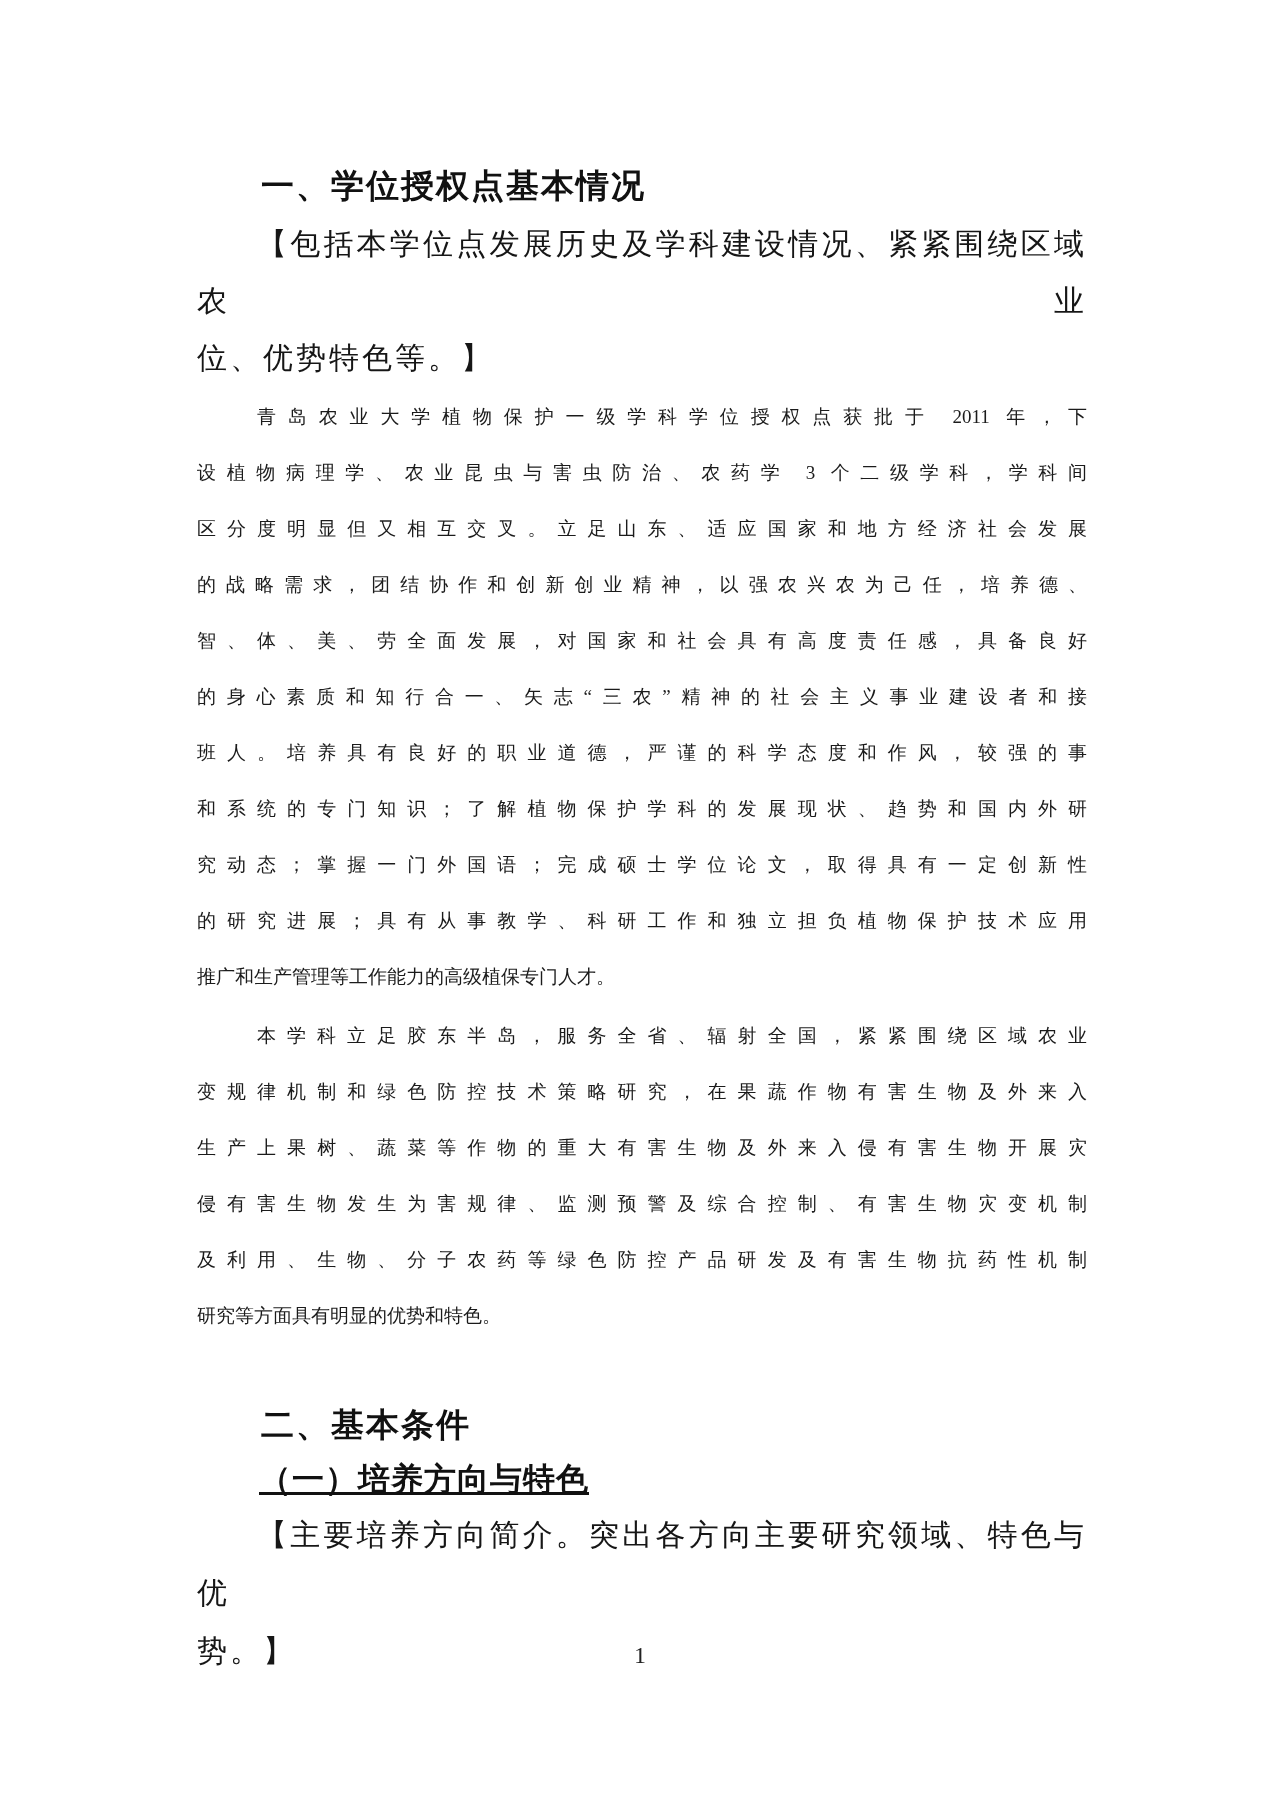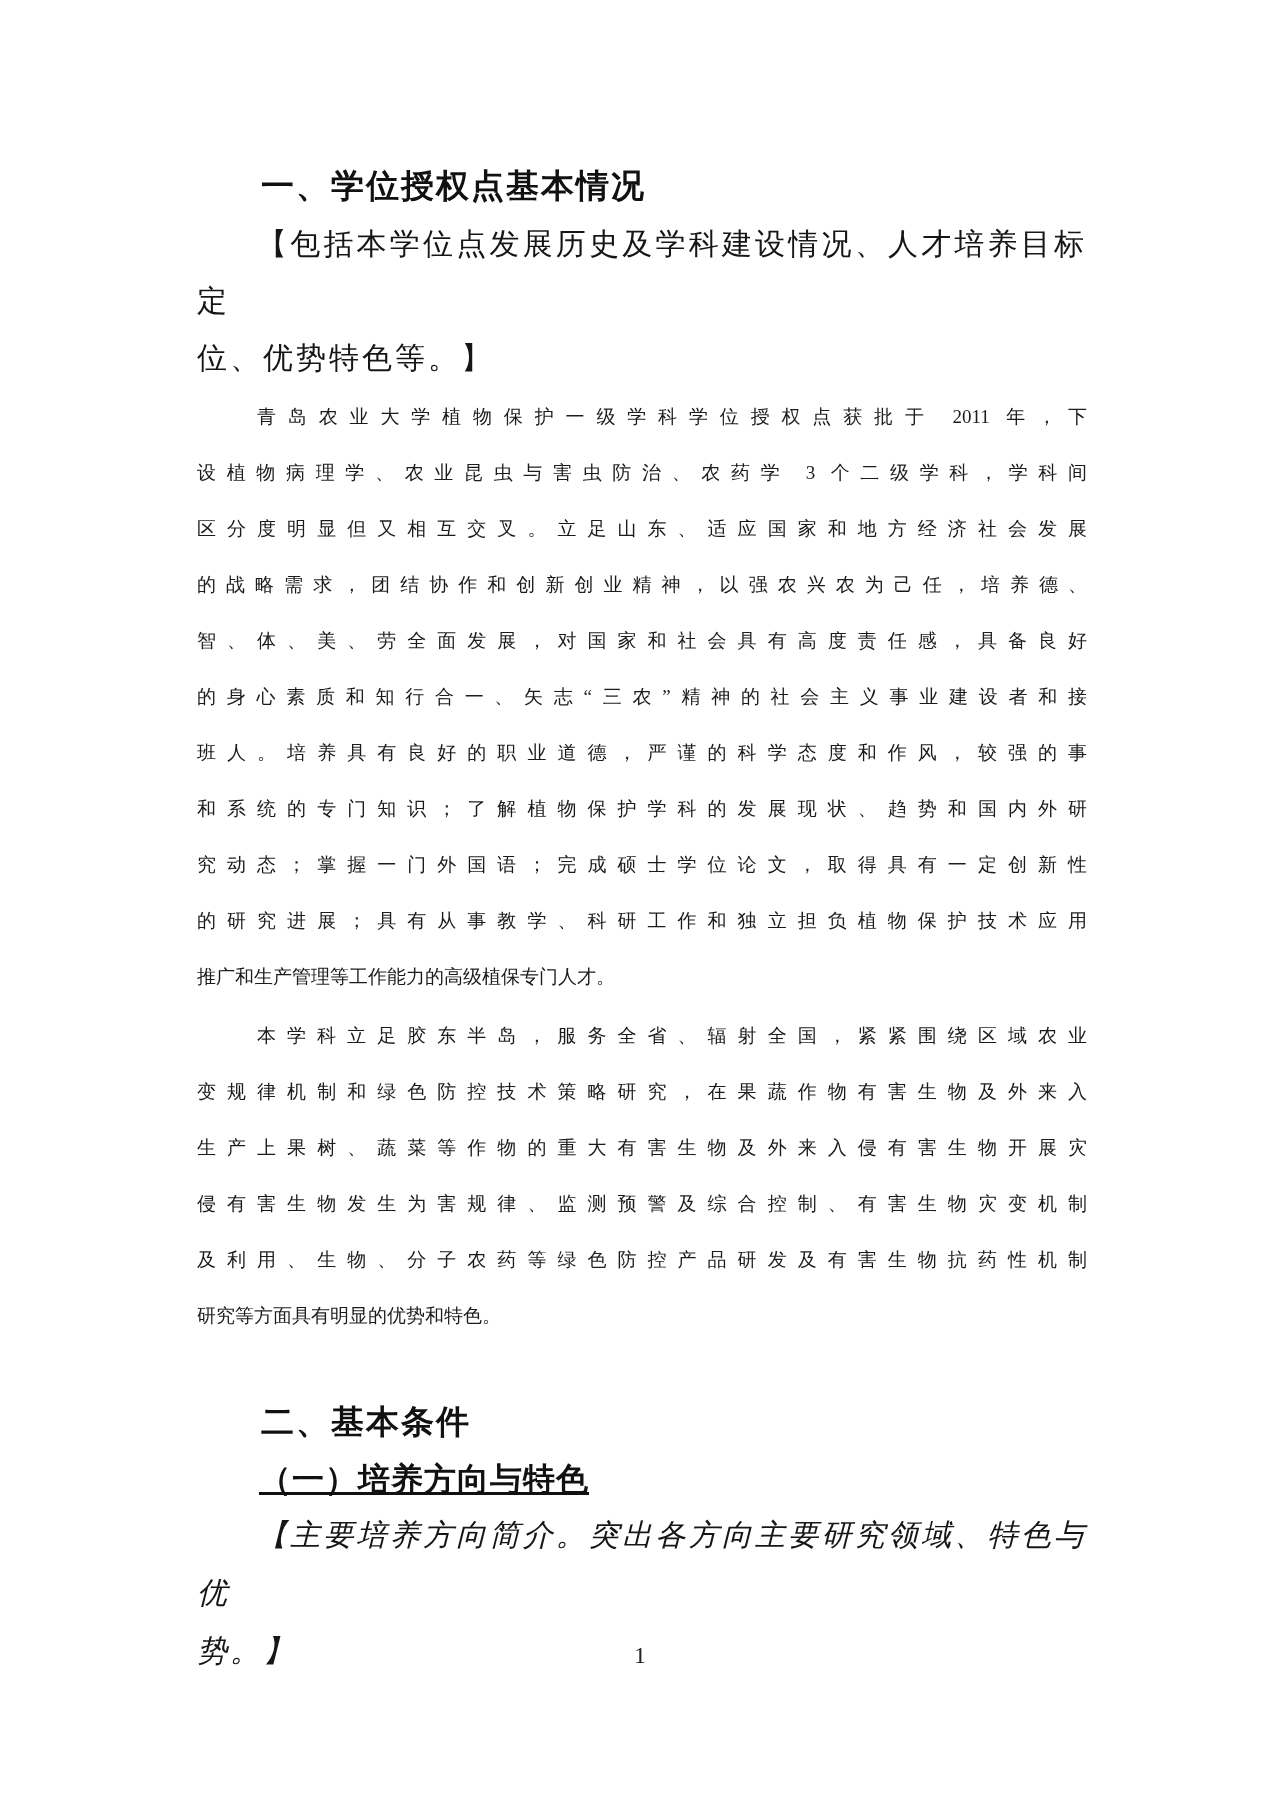--- a/index.html
+++ b/index.html
@@ -28,21 +28,21 @@
     font-family: "Liberation Sans", "DejaVu Sans", sans-serif;
     font-weight: bold;
     font-size: 33px;
     line-height: 42px;
     letter-spacing: 2px;
     text-indent: 64px;
     color: #111;
   }
   .h2 {
     margin: 60px 0 0 0;
-    font-family: Liberation Mono, monospace;
+    font-family: Liberation Sans, sans-serif;
     font-weight: bold;
     font-size: 33px;
     line-height: 42px;
     letter-spacing: 2px;
     text-indent: 64px;
     color: #111;
   }
   .h3 {
     margin: 12px 0 0 0;
     font-family: "Liberation Sans", "DejaVu Sans", sans-serif;
@@ -56,21 +56,21 @@
   }
   
   .annotation { margin-top: 8px; }
   .annotation .line {
     font-size: 30px;
     line-height: 57px;
     letter-spacing: 3px;
     color: #161616;
   }
   .annotation2 { margin-top: 6px; }
-  .annotation2 .line { line-height: 58px; font-style: italic; }
+  .annotation2 .line { line-height: 58px; }
   
   .para { margin-top: 3px; }
   .para .line {
     font-size: 19px;
     line-height: 56px;
     color: #1b1b1b;
   }
   .line.jl {
     text-align: justify;
     text-align-last: justify;
@@ -91,21 +91,21 @@
 </style>
 </head>
 <body>
 
 <div class="page">
   <div class="content">
 
     <div class="h1">一、学位授权点基本情况</div>
 
     <div class="annotation">
-      <div class="line jl indent">【包括本学位点发展历史及学科建设情况、人才培养目标定</div>
+      <div class="line jl indent">【包括本学位点发展历史及学科建设情况、紧紧围绕区域农业</div>
       <div class="line left">位、优势特色等。】</div>
     </div>
 
     <div class="para">
       <div class="line jl indent">青岛农业大学植物保护一级学科学位授权点获批于 2011 年，下</div>
       <div class="line jl">设植物病理学、农业昆虫与害虫防治、农药学 3 个二级学科，学科间</div>
       <div class="line jl">区分度明显但又相互交叉。立足山东、适应国家和地方经济社会发展</div>
       <div class="line jl">的战略需求，团结协作和创新创业精神，以强农兴农为己任，培养德、</div>
       <div class="line jl">智、体、美、劳全面发展，对国家和社会具有高度责任感，具备良好</div>
       <div class="line jl">的身心素质和知行合一、矢志“三农”精神的社会主义事业建设者和接</div>

